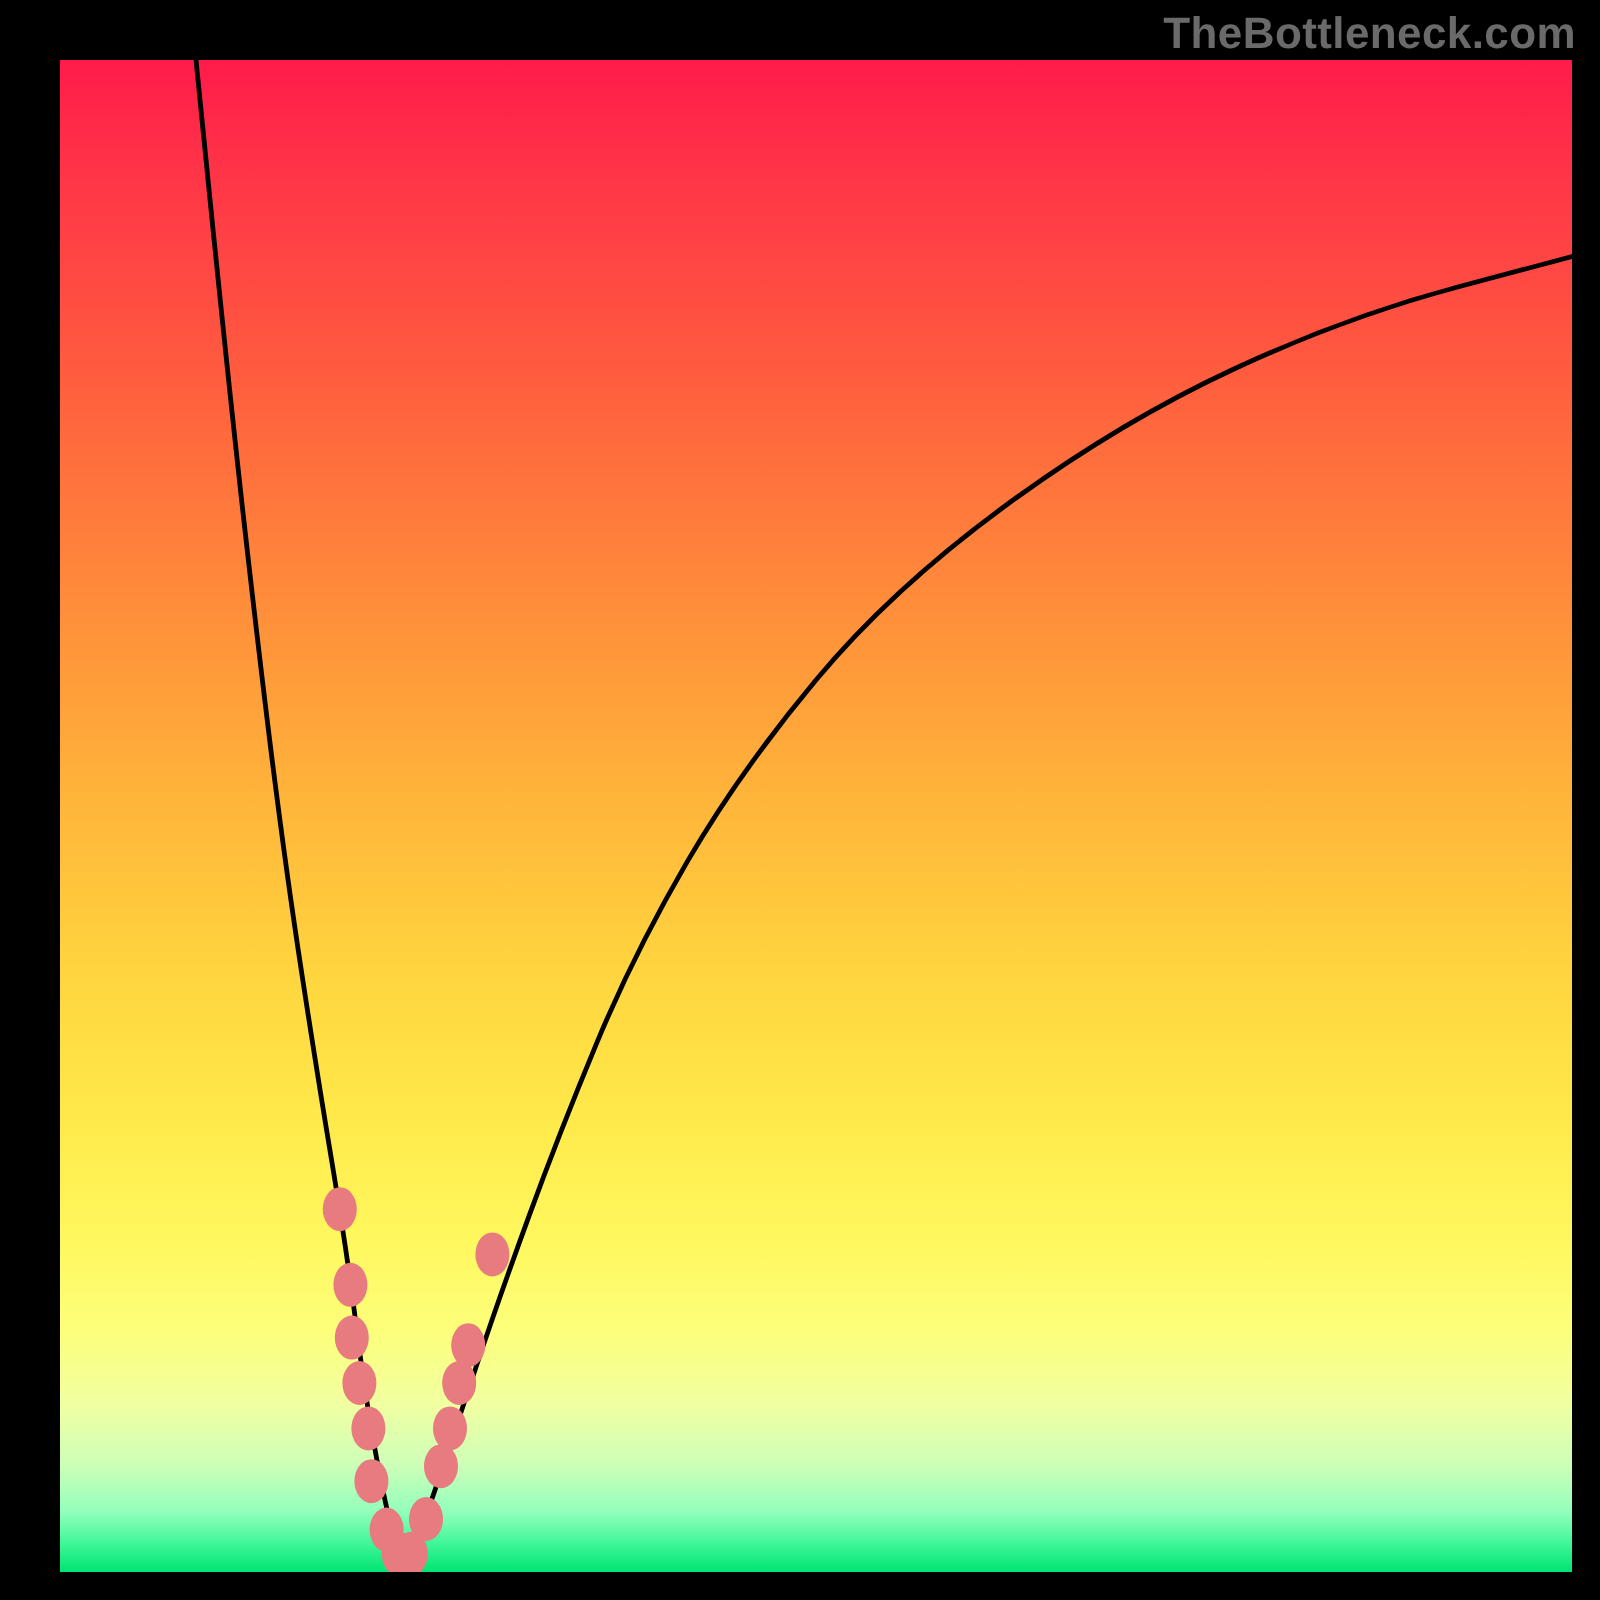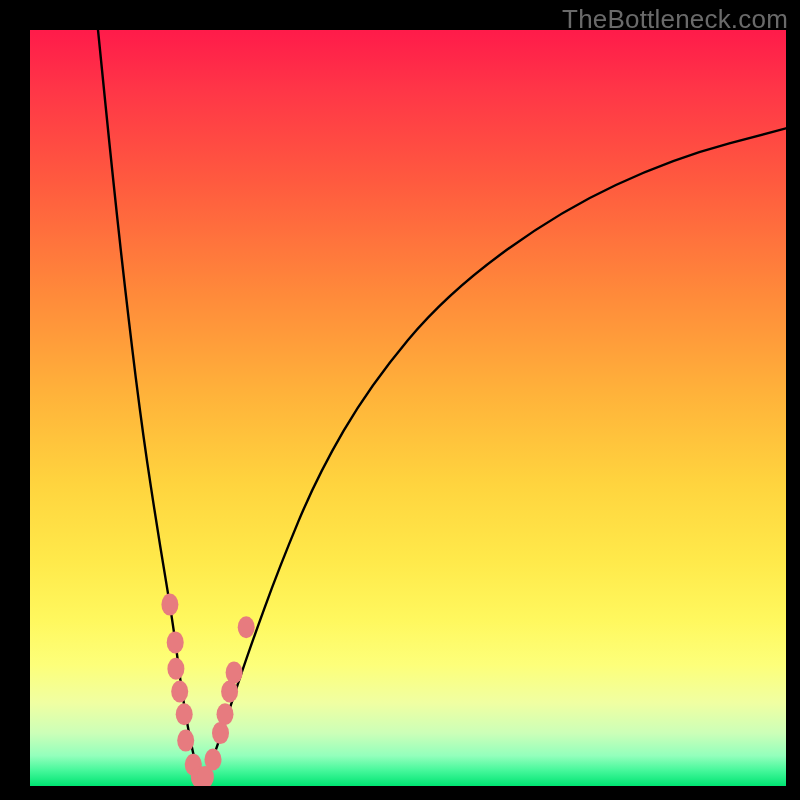--- a/index.html
+++ b/index.html
@@ -44,22 +44,22 @@
       #93ffbc 96%,
       #44f79a 98%,
       #00e472 100%
     );
   }
   .watermark {
     position: absolute;
     top: 4px;
     right: 12px;
     font-family: Arial, Helvetica, sans-serif;
-    font-size: 26px;
-    font-weight: 400;
+    font-size: 22px;
+    font-weight: 700;
     color: #6a6a6a;
     letter-spacing: 0.2px;
     user-select: none;
   }
   svg.curve {
     position: absolute;
     left: 0; top: 0;
     width: 756px;
     height: 756px;
   }

